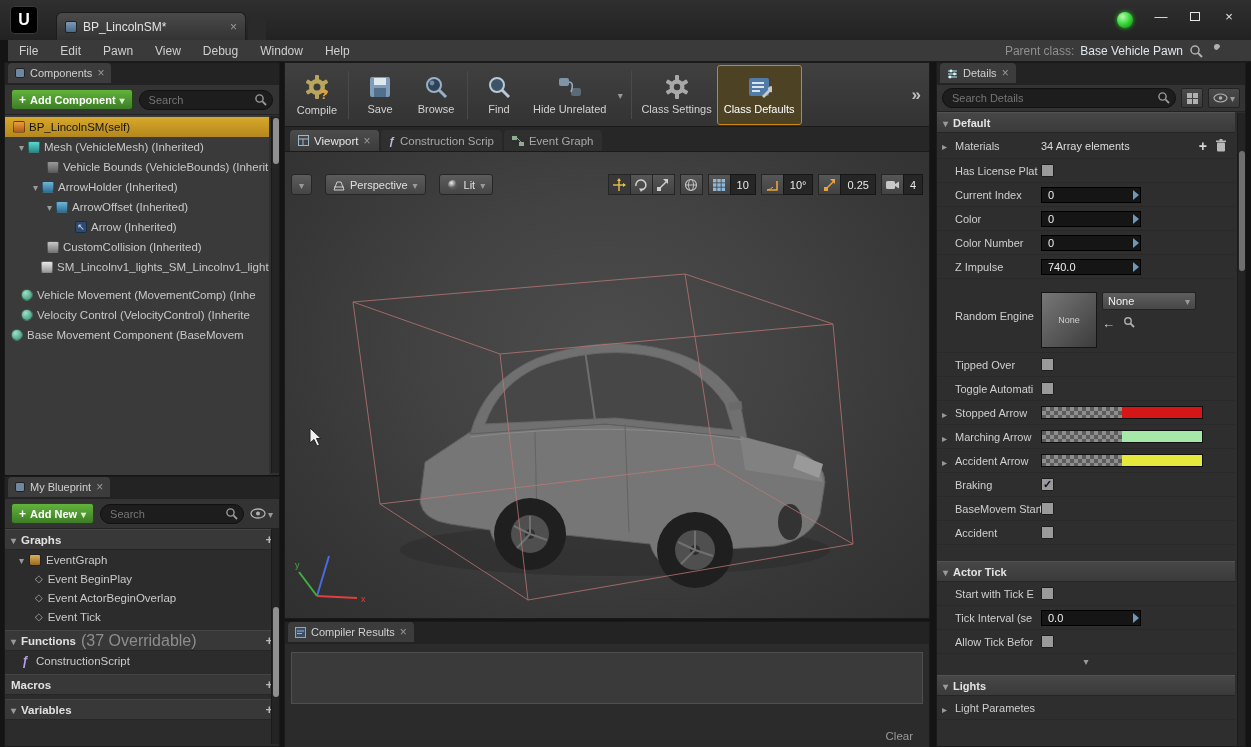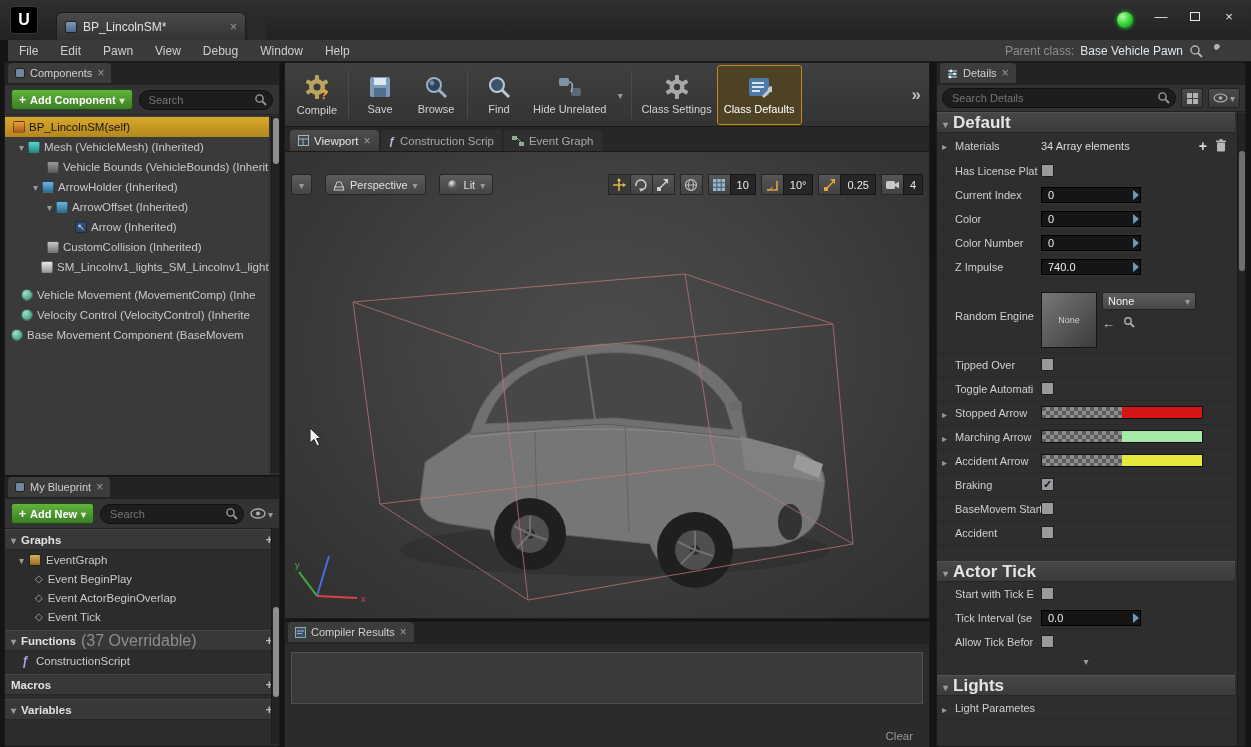--- a/index.html
+++ b/index.html
@@ -91,21 +91,21 @@
 
 #compiler{left:284px;top:621px;width:646px;height:126px;background:#292929}
 .comp-body{position:relative;height:104px;background:#2b2b2b}
 .log-box{position:absolute;left:6px;right:6px;top:8px;height:52px;background:#3a3a3a;border:1px solid #4f4f4f}
 .clear-link{position:absolute;right:16px;bottom:6px;color:#9a9a9a;font-size:11.5px;cursor:pointer}
 
 #details{left:936px;top:62px;width:310px;height:685px;background:#2e2e2e}
 .d-search-row{height:27px;background:#333;display:flex;align-items:center;gap:5px;padding:0 5px;border-bottom:1px solid #222}
 .sq-btn{width:22px;height:20px;background:linear-gradient(#4a4a4a,#3a3a3a);border:1px solid #222;border-radius:2px;display:flex;align-items:center;justify-content:center;gap:2px}
 .d-body{position:relative;height:636px;overflow:hidden;padding-right:10px}
-.cat-hdr{height:21px;background:linear-gradient(#474747,#3a3a3a);border-top:1px solid #525252;border-bottom:1px solid #252525;display:flex;align-items:center;gap:5px;padding-left:6px;font-weight:bold;font-size:17px;color:#e4e4e4}
+.cat-hdr{height:21px;background:linear-gradient(#474747,#3a3a3a);border-top:1px solid #525252;border-bottom:1px solid #252525;display:flex;align-items:center;gap:5px;padding-left:6px;font-weight:bold;font-size:11px;color:#e4e4e4}
 .drow{min-height:24px;display:flex;align-items:center;border-bottom:1px solid #292929;position:relative}
 .dlabel{width:104px;padding-left:18px;font-size:11px;color:#cfcfcf;white-space:nowrap;overflow:hidden;flex:0 0 104px}
 .drow .row-exp{position:absolute;left:5px;top:6px}
 .dval{flex:1;display:flex;align-items:center;gap:5px;padding-right:8px}
 .spinbox{width:100px;height:16px;background:#151515;border:1px solid #000;color:#eee;font-size:11px;display:flex;align-items:center;padding:0 6px;position:relative}
 .spinbox::after{content:"";position:absolute;right:1px;top:2px;border-top:5px solid transparent;border-bottom:5px solid transparent;border-right:6px solid #6f97b8;transform:scaleX(-1)}
 .checkbox{width:13px;height:13px;background:#9a9a9a;border:1px solid #1d1d1d;border-radius:1px;display:flex;align-items:center;justify-content:center;font-size:11px;font-weight:bold;color:#101028}
 .colorbar{width:162px;height:13px;border:1px solid #101010;position:relative;background-image:linear-gradient(45deg,#8e8e8e 25%,transparent 25%,transparent 75%,#8e8e8e 75%),linear-gradient(45deg,#8e8e8e 25%,#5c5c5c 25%,#5c5c5c 75%,#8e8e8e 75%);background-size:8px 8px;background-position:0 0,4px 4px}
 .colorfill{position:absolute;right:0;top:0;bottom:0;width:50%}
 .thumb64{width:56px;height:56px;background:linear-gradient(135deg,#777,#3c3c3c);border:1px solid #151515;display:flex;align-items:center;justify-content:center;font-size:9px;color:#cfcfcf}

